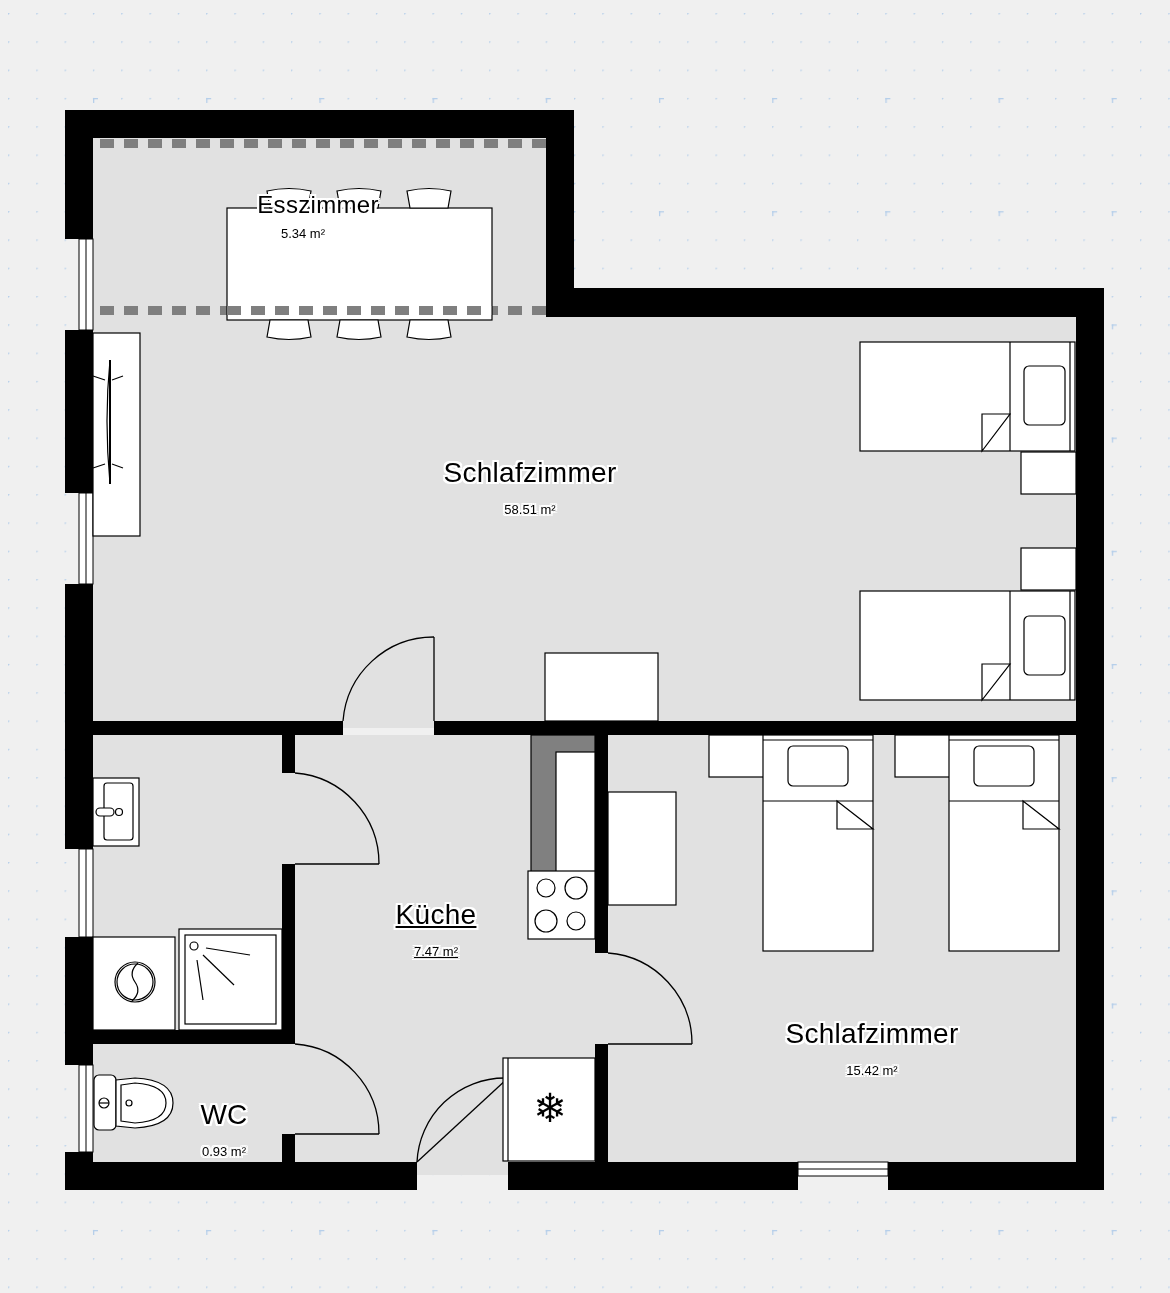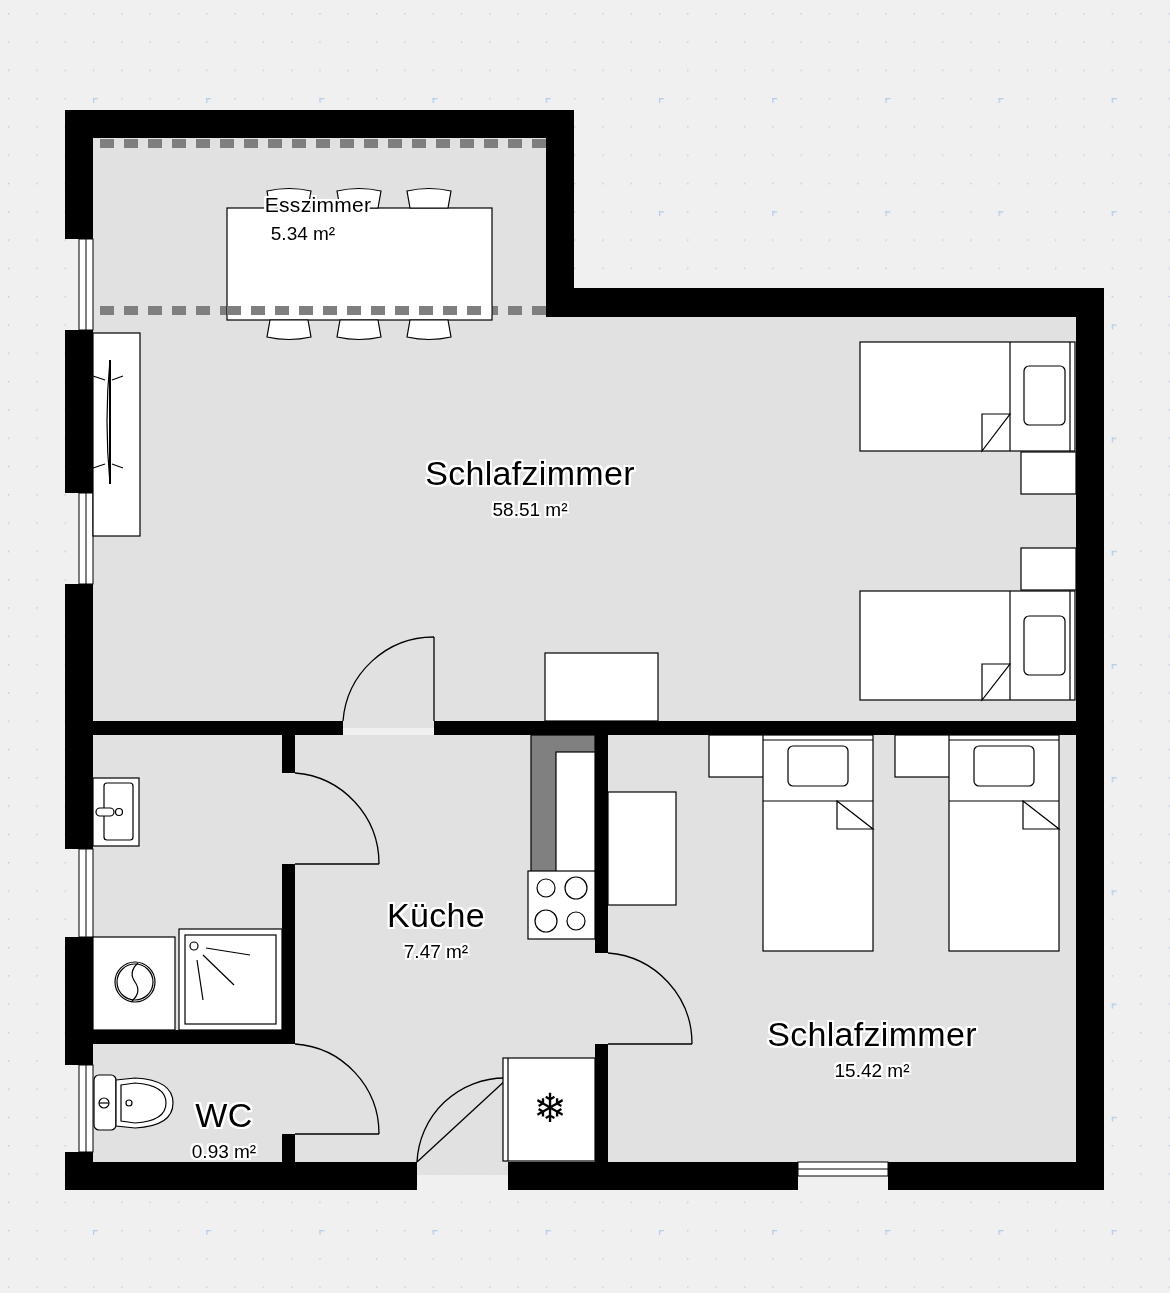--- a/index.html
+++ b/index.html
@@ -9,22 +9,22 @@
       font-family: "Liberation Sans", "DejaVu Sans", sans-serif;
     }
     #canvas { position: absolute; left: 0; top: 0; width: 1170px; height: 1293px; }
     .room-label {
       position: absolute; transform: translateX(-50%);
       text-align: center; white-space: nowrap; color: #000;
       text-shadow: -2px 0 #fff, 2px 0 #fff, 0 -2px #fff, 0 2px #fff,
                    -2px -2px #fff, 2px 2px #fff, -2px 2px #fff, 2px -2px #fff;
       pointer-events: auto;
     }
-    .room-name { font-size: 34px; line-height: 38px; letter-spacing: 0.3px; }
-    .room-area { font-size: 19px; line-height: 24px; margin-top: 6px; }
+    .room-name { font-size: 28px; line-height: 38px; letter-spacing: 0.3px; }
+    .room-area { font-size: 13px; line-height: 24px; margin-top: 6px; }
   </style>
 </head>
 <body>
 
 <div id="canvas">
   <svg id="plan-svg" width="1170" height="1293" viewBox="0 0 1170 1293" xmlns="http://www.w3.org/2000/svg">
     <defs>
       <pattern id="dots" x="8" y="13" width="28.3" height="28.3" patternUnits="userSpaceOnUse">
         <circle cx="0" cy="0" r="1.6" fill="#b6cfea"></circle>
       </pattern>
@@ -239,28 +239,28 @@
         <line x1="99" y1="1103" x2="109" y2="1103"></line>
         <path d="M116 1080 L135 1078 Q173 1080 173 1103 Q173 1126 135 1128 L116 1126 Z"></path>
         <path d="M121 1085 L135 1083 Q166 1085 166 1103 Q166 1121 135 1123 L121 1121 Z" fill="none"></path>
         <circle cx="129" cy="1103" r="3" fill="none"></circle>
       </g>
     </g>
   </svg>
 
   
   <div class="room-label" style="left:318px; top:186px;">
-    <div class="room-name" style="font-size:21px;">Esszimmer</div>
+    <div class="room-name" style="font-size:24px;">Esszimmer</div>
     <div class="room-area" style="margin-top:-2px; margin-left:-30px;">5.34 m²</div>
   </div>
   <div class="room-label" style="left:530px; top:454px;">
     <div class="room-name">Schlafzimmer</div>
     <div class="room-area">58.51 m²</div>
   </div>
-  <div class="room-label" style="left:436px; top:896px;">
+  <div class="room-label" style="left:436px; top:896px;text-decoration:underline;">
     <div class="room-name">Küche</div>
     <div class="room-area">7.47 m²</div>
   </div>
   <div class="room-label" style="left:224px; top:1096px;">
     <div class="room-name">WC</div>
     <div class="room-area">0.93 m²</div>
   </div>
   <div class="room-label" style="left:872px; top:1015px;">
     <div class="room-name">Schlafzimmer</div>
     <div class="room-area">15.42 m²</div>

